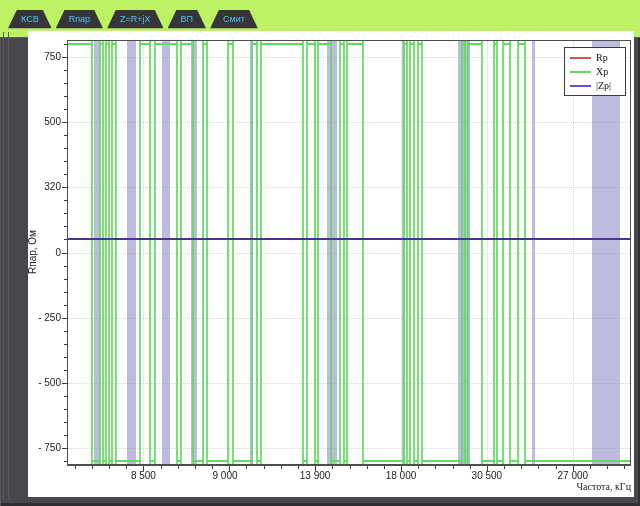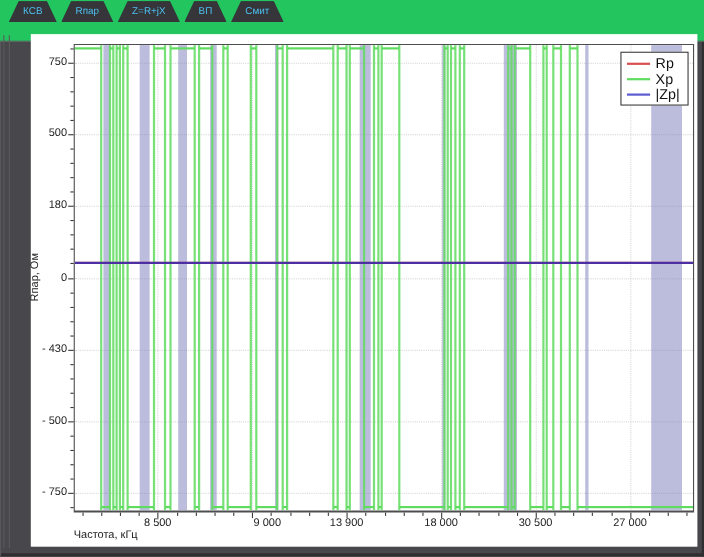--- a/index.html
+++ b/index.html
@@ -1,22 +1,22 @@
 <!DOCTYPE html>
 <html><head>
 <meta charset="utf-8">
 <style>
   html,body{margin:0;padding:0;background:#2e2e31;}
   *{box-sizing:border-box;}
   body{font-family:"Liberation Sans", sans-serif;}
   .window{position:relative;width:640px;height:506px;background:#48484c;overflow:hidden;
           box-shadow:inset 0 1px 0 #6e6e72, inset 1px 0 0 #58585c, inset -2px 0 0 #2f2f32, inset 0 -3px 0 #2f2f32;}
   
-  .tabbar{position:absolute;left:0;top:0;right:0;height:38px;background:#22c55e;
-          border-bottom:1px solid #5d5d61;display:flex;align-items:flex-start;padding:0 0 0 7px;}
+  .tabbar{position:absolute;left:0;top:0;right:0;height:38px;background:#bef264;
+          border-bottom:1px solid #5d5d61;display:flex;align-items:center;padding:0 0 0 7px;}
   .tab{height:20px;margin-right:2px;padding:1px 1px 0 1px;cursor:pointer;
        clip-path:polygon(9px 0,calc(100% - 9px) 0,100% 100%,0 100%);}
   .tab-inner{height:100%;padding:0 13px;background:#35353a;color:#4cc0ee;font-size:9px;
        line-height:18px;white-space:nowrap;
        clip-path:polygon(9px 0,calc(100% - 9px) 0,100% 100%,0 100%);}
   .tab.active{height:23px;}
   .tab.active .tab-inner{background:#ffffff;color:#1d5e96;font-weight:bold;line-height:21px;}
   
   .splitter-line{position:absolute;top:32px;bottom:8px;width:1px;background:#5a5a5e;}
   
@@ -26,31 +26,31 @@
   .grid-h{position:absolute;left:0;right:0;height:0;border-top:1px dotted #d6d6d6;}
   .grid-v{position:absolute;top:0;bottom:0;width:0;border-left:1px dotted #d6d6d6;}
   .band{position:absolute;top:0;bottom:0;}
   .rail{position:absolute;height:2px;}
   .vline{position:absolute;top:0;bottom:0;width:2px;opacity:.85;}
   .hline{position:absolute;left:0;right:0;height:2px;}
   .ytick{position:absolute;height:1px;background:#3a3a3a;}
   .xtick{position:absolute;width:1px;background:#3a3a3a;}
   .tick-label-y{position:absolute;left:2px;width:31px;text-align:right;font-size:10px;color:#222;}
   .tick-label-x{position:absolute;width:46px;text-align:center;font-size:10px;color:#222;}
-  .x-title{position:absolute;left:39px;top:450px;width:564px;text-align:left;
-           font-size:10px;color:#222;}
+  .x-title{position:absolute;left:39px;top:450px;width:564px;text-align:right;
+           font-size:10px;color:#222;font-family:Liberation Serif, serif;}
   .y-title{position:absolute;left:-3px;top:9px;height:423px;width:14px;display:flex;
            align-items:center;justify-content:center;}
   .y-title span{writing-mode:vertical-rl;transform:rotate(180deg);font-size:10px;color:#222;}
   .legend{position:absolute;left:536px;top:16px;width:62px;background:#ffffff;
           border:1px solid #3c3c3c;padding:5px 5px 4px 5px;display:flex;
           flex-direction:column;gap:4px;z-index:30;}
   .legend-item{display:flex;align-items:center;gap:5px;height:10px;}
   .legend-swatch{width:21px;height:2px;flex:none;}
-  .legend-label{font-size:13px;color:#111;line-height:10px;}
+  .legend-label{font-size:10px;color:#111;line-height:10px;font-family:Liberation Serif, serif;}
 </style>
 </head>
 <body>
 
 <div class="window">
   <div class="tabbar" id="tabbar">
       <div class="tab">
         <div class="tab-inner">КСВ</div>
       </div>
       <div class="tab">
@@ -204,25 +204,25 @@
         <div class="legend-item">
           <div class="legend-swatch" style="background: rgb(90, 90, 210);"></div>
           <span class="legend-label">|Zp|</span>
         </div>
       </div>
   <div class="ytick" style="left: 34px; width: 5px; top: 25.7px;"></div>
       <div class="tick-label-y" style="top: 19.7px;">750</div>
       <div class="ytick" style="left: 34px; width: 5px; top: 90.9px;"></div>
       <div class="tick-label-y" style="top: 84.9px;">500</div>
       <div class="ytick" style="left: 34px; width: 5px; top: 156.2px;"></div>
-      <div class="tick-label-y" style="top: 150.2px;">180</div>
+      <div class="tick-label-y" style="top: 150.2px;">320</div>
       <div class="ytick" style="left: 34px; width: 5px; top: 221.5px;"></div>
       <div class="tick-label-y" style="top: 215.5px;">0</div>
       <div class="ytick" style="left: 34px; width: 5px; top: 286.8px;"></div>
-      <div class="tick-label-y" style="top: 280.8px;">- 430</div>
+      <div class="tick-label-y" style="top: 280.8px;">- 250</div>
       <div class="ytick" style="left: 34px; width: 5px; top: 352.1px;"></div>
       <div class="tick-label-y" style="top: 346.1px;">- 500</div>
       <div class="ytick" style="left: 34px; width: 5px; top: 417.3px;"></div>
       <div class="tick-label-y" style="top: 411.3px;">- 750</div>
       <div class="ytick" style="left: 36px; width: 3px; top: 430.4px;"></div>
       <div class="ytick" style="left: 36px; width: 3px; top: 404.3px;"></div>
       <div class="ytick" style="left: 36px; width: 3px; top: 391.2px;"></div>
       <div class="ytick" style="left: 36px; width: 3px; top: 378.2px;"></div>
       <div class="ytick" style="left: 36px; width: 3px; top: 365.1px;"></div>
       <div class="ytick" style="left: 36px; width: 3px; top: 339px;"></div>
@@ -242,21 +242,21 @@
       <div class="ytick" style="left: 36px; width: 3px; top: 117.1px;"></div>
       <div class="ytick" style="left: 36px; width: 3px; top: 104px;"></div>
       <div class="ytick" style="left: 36px; width: 3px; top: 77.9px;"></div>
       <div class="ytick" style="left: 36px; width: 3px; top: 64.8px;"></div>
       <div class="ytick" style="left: 36px; width: 3px; top: 51.8px;"></div>
       <div class="ytick" style="left: 36px; width: 3px; top: 38.7px;"></div>
       <div class="ytick" style="left: 36px; width: 3px; top: 12.6px;"></div>
       <div class="xtick" style="top: 435px; height: 5px; left: 115.4px;"></div>
       <div class="tick-label-x" style="top: 439px; left: 92.4px;">8 500</div>
       <div class="xtick" style="top: 435px; height: 5px; left: 201.3px;"></div>
-      <div class="tick-label-x" style="top: 439px; left: 192px;">9 000</div>
+      <div class="tick-label-x" style="top: 439px; left: 174px;">9 000</div>
       <div class="xtick" style="top: 435px; height: 5px; left: 287.1px;"></div>
       <div class="tick-label-x" style="top: 439px; left: 264.1px;">13 900</div>
       <div class="xtick" style="top: 435px; height: 5px; left: 373px;"></div>
       <div class="tick-label-x" style="top: 439px; left: 350px;">18 000</div>
       <div class="xtick" style="top: 435px; height: 5px; left: 458.9px;"></div>
       <div class="tick-label-x" style="top: 439px; left: 435.9px;">30 500</div>
       <div class="xtick" style="top: 435px; height: 5px; left: 544.8px;"></div>
       <div class="tick-label-x" style="top: 439px; left: 521.8px;">27 000</div>
       <div class="xtick" style="top: 435px; height: 3px; left: 46.7px;"></div>
       <div class="xtick" style="top: 435px; height: 3px; left: 63.9px;"></div>

